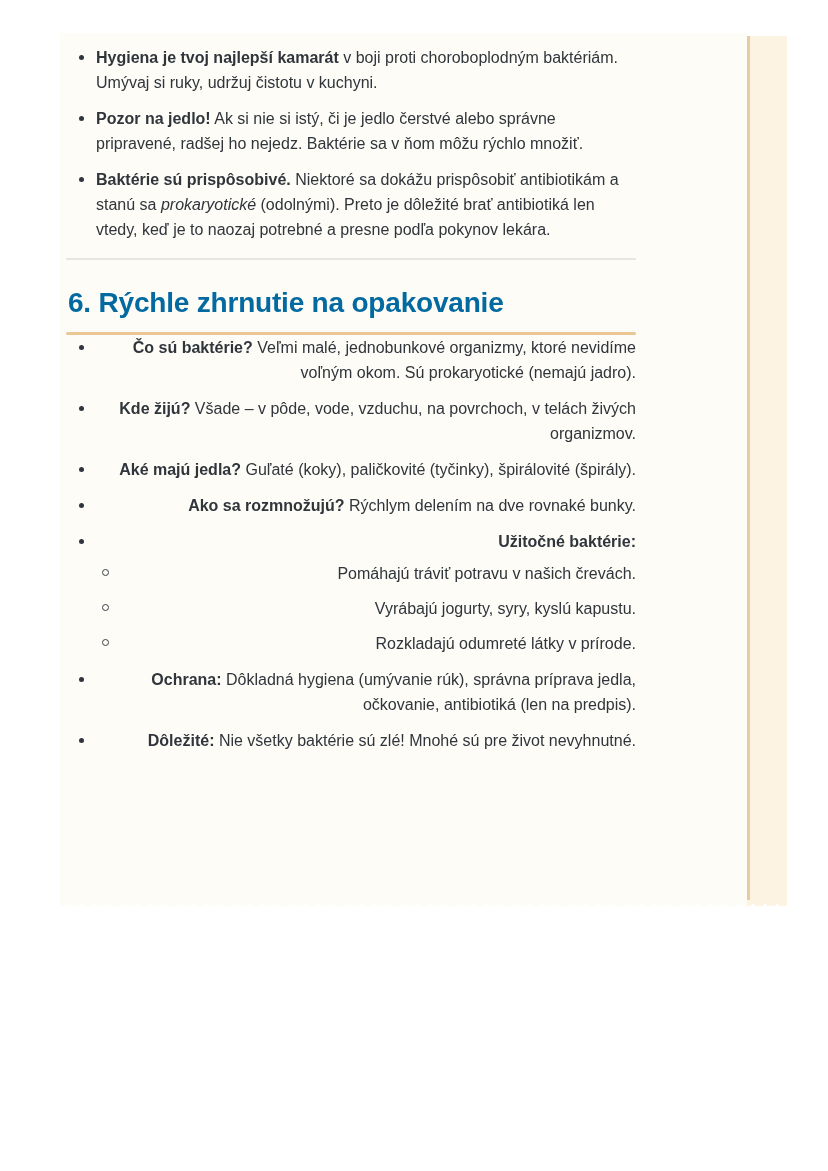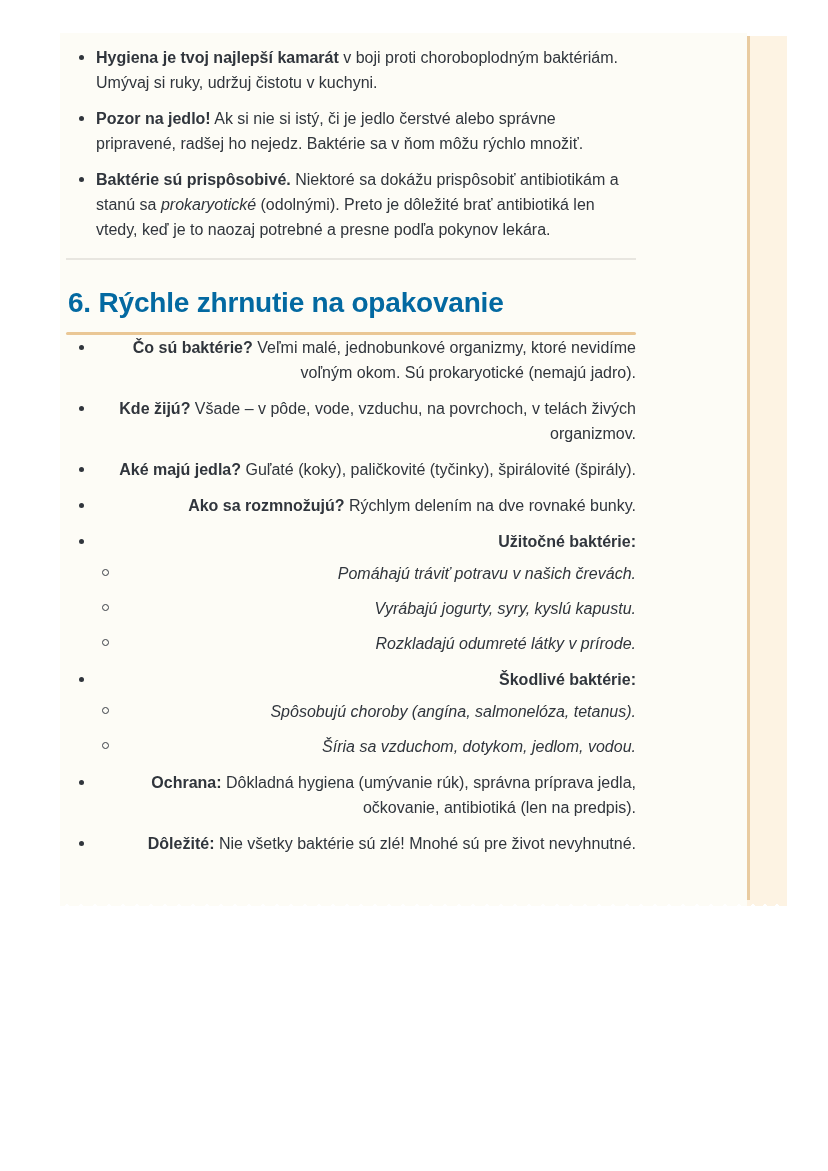--- a/index.html
+++ b/index.html
@@ -84,21 +84,20 @@
   }
   ul.sublist {
     list-style: none;
     margin: 7px 0 2px 0;
     padding: 0;
   }
   ul.sublist > li {
     position: relative;
     padding-left: 22px;
     margin-bottom: 10px;
-    font-style: italic;
   }
   ul.sublist > li::before {
     content: '';
     position: absolute;
     left: 6px;
     top: 8px;
     width: 5px;
     height: 5px;
     border-radius: 50%;
     background: transparent;
@@ -163,24 +162,20 @@
     <ul class="blist summary">
         <li><span class="seg-bold">Čo sú baktérie?</span><span class="seg-normal"> Veľmi malé, jednobunkové organizmy, ktoré nevidíme voľným okom. Sú prokaryotické (nemajú jadro).</span></li>
         <li><span class="seg-bold">Kde žijú?</span><span class="seg-normal"> Všade – v pôde, vode, vzduchu, na povrchoch, v telách živých organizmov.</span></li>
         <li><span class="seg-bold">Aké majú jedla?</span><span class="seg-normal"> Guľaté (koky), paličkovité (tyčinky), špirálovité (špirály).</span></li>
         <li><span class="seg-bold">Ako sa rozmnožujú?</span><span class="seg-normal"> Rýchlym delením na dve rovnaké bunky.</span></li>
         <li><span class="seg-bold">Užitočné baktérie:</span><ul class="sublist">
             <li class="seg-normal">Pomáhajú tráviť potravu v našich črevách.</li>
             <li class="seg-normal">Vyrábajú jogurty, syry, kyslú kapustu.</li>
             <li class="seg-normal">Rozkladajú odumreté látky v prírode.</li>
           </ul></li>
-        <li><span class="seg-bold">Škodlivé baktérie:</span><ul class="sublist">
-            <li class="seg-normal">Spôsobujú choroby (angína, salmonelóza, tetanus).</li>
-            <li class="seg-normal">Šíria sa vzduchom, dotykom, jedlom, vodou.</li>
-          </ul></li>
         <li><span class="seg-bold">Ochrana:</span><span class="seg-normal"> Dôkladná hygiena (umývanie rúk), správna príprava jedla, očkovanie, antibiotiká (len na predpis).</span></li>
         <li><span class="seg-bold">Dôležité:</span><span class="seg-normal"> Nie všetky baktérie sú zlé! Mnohé sú pre život nevyhnutné.</span></li>
       </ul>
 
   </div>
 
   <div class="next-page-stripe"></div>
 
   <div class="footer">(c) Knowunity 2025</div>
 

